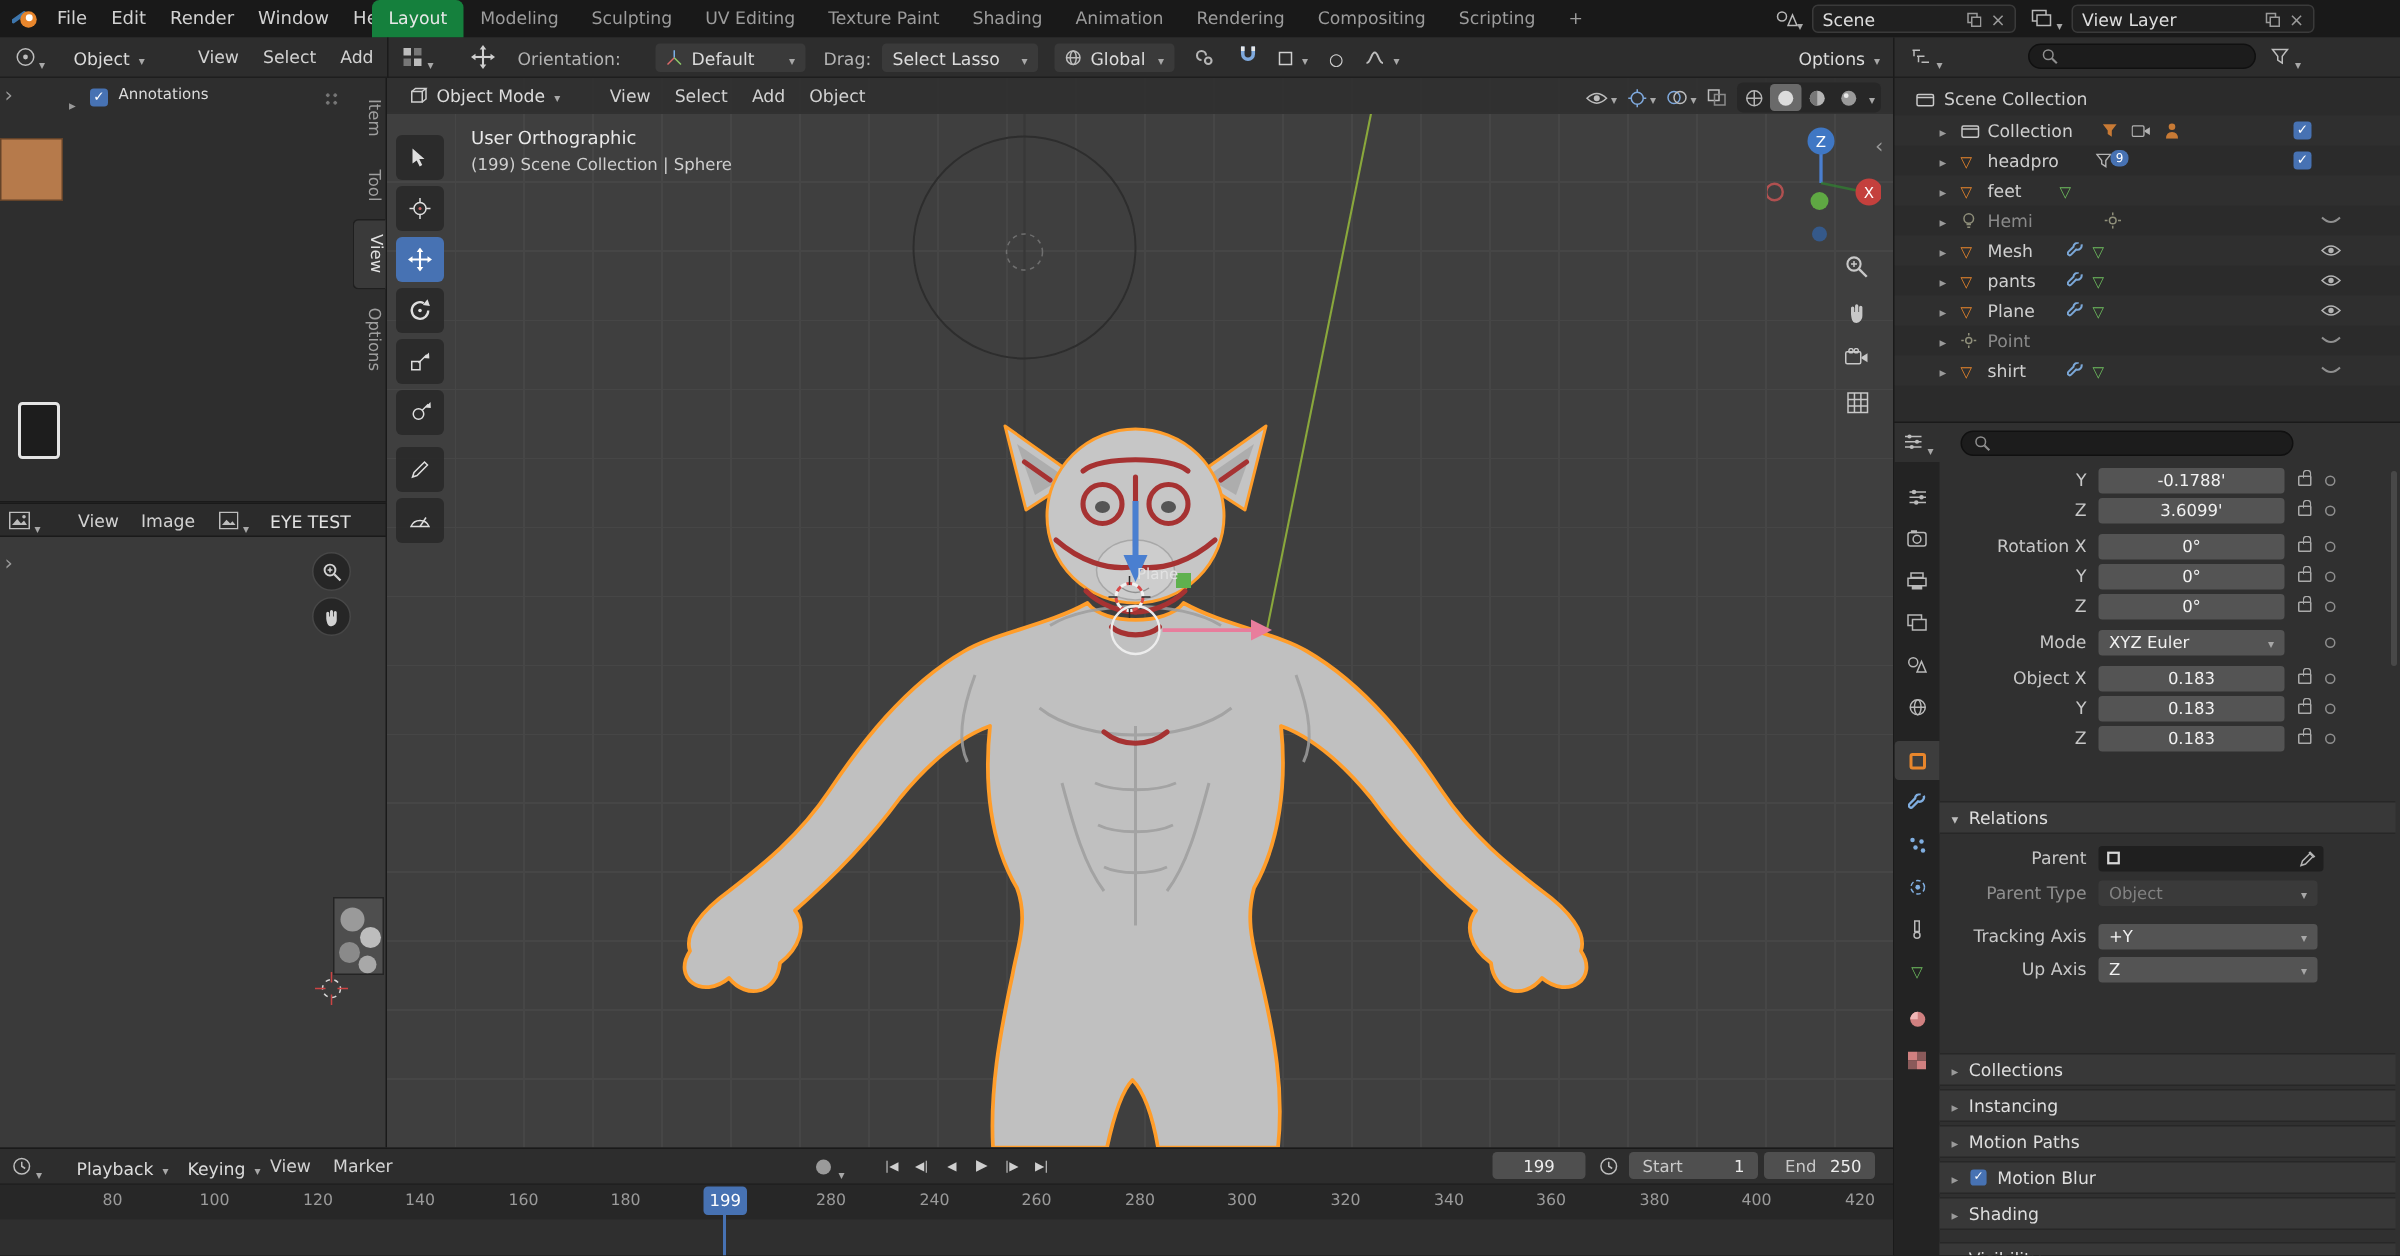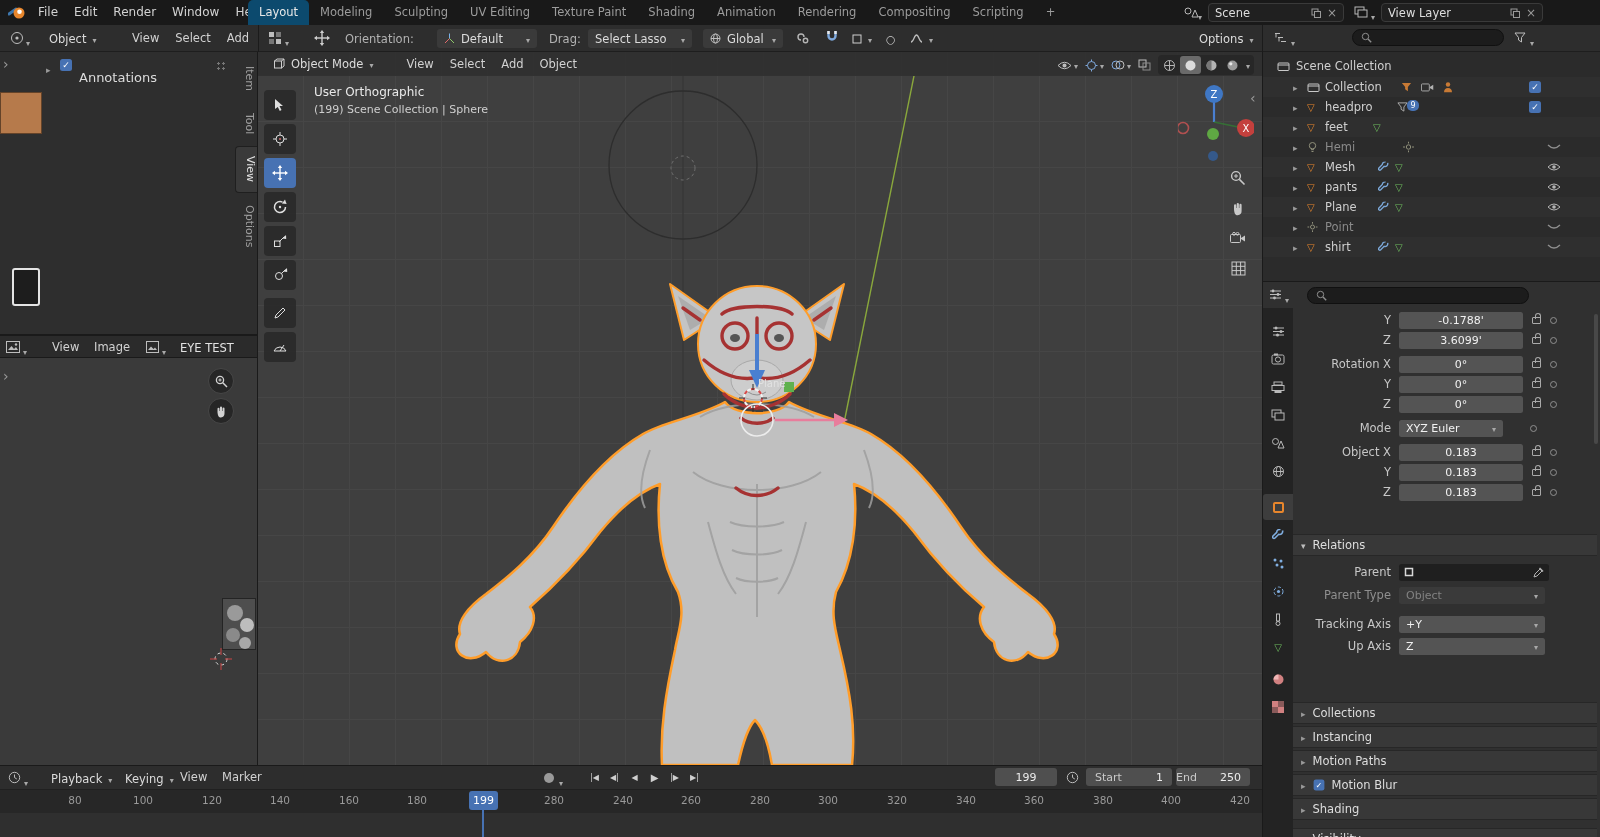--- a/index.html
+++ b/index.html
@@ -18,21 +18,21 @@
   .ctrd::after{content:"▾";font-size:9px;color:#bdbdbd;line-height:1}
   .clt::after{content:"‹";color:#9a9a9a;font-size:14px}
   .cgt::after{content:"›";color:#9a9a9a;font-size:14px}
   .cmesh::after{content:"▽";font-size:10px;line-height:1}
   .ccirc::after{content:"○";font-size:11px;color:#cfcfcf;line-height:1}
   .cx::after{content:"×";color:#9a9a9a;font-size:12px;line-height:1}
   .ic{display:inline-flex;align-items:center;justify-content:center}
   
   .topbar{left:0;top:0;width:1600px;height:25px;background:#191919}
   .wtab{padding:0 11px;line-height:25px;color:#9c9c9c;font-size:11.5px;border-radius:5px 5px 0 0;white-space:nowrap}
-  .wtab.active{background:#0c4a6e;color:#e8e8e8}
+  .wtab.active{background:#15803d;color:#e8e8e8}
   .pill{background:#202020;border:1px solid #3a3a3a;border-radius:4px;height:19px;display:inline-flex;align-items:center;gap:6px;padding:0 6px;color:#dedede;font-size:11.5px}
   
   .hrow{left:0;top:25px;width:1600px;height:27px;background:#2d2d2d;border-bottom:1px solid #1e1e1e}
   .vdiv{position:absolute;top:0;width:1px;height:27px;background:#1b1b1b}
   .search{background:#1c1c1c;border:1px solid #101010;border-radius:9px;height:17px;display:flex;align-items:center;gap:6px;padding:0 8px}
   
   .leftpanel{left:0;top:52px;width:258px;height:283px;background:#2e2e2e;border-right:1px solid #1a1a1a;border-bottom:1px solid #1a1a1a}
   .vtab{writing-mode:vertical-rl;width:22px;text-align:center;color:#9f9f9f;font-size:11px;padding:9px 0;border:1px solid transparent;white-space:nowrap}
   .vtab.active{background:#3a3a3a;color:#e2e2e2;border:1px solid #1f1f1f;border-right:none;border-radius:4px 0 0 4px}
   .grip{width:10px;height:10px;background-image:radial-gradient(#777 1px,transparent 1.2px);background-size:5px 5px}
@@ -283,21 +283,21 @@
           <path d="M1 1 H11 L7.5 5.5 V10 L4.5 8 V5.5 Z" fill="none" stroke="#bdbdbd"></path>
         </svg>
     </span>
       <span class="abs cdn" style="left:1530px;top:10px"></span>
   </div>
 
   <div class="abs leftpanel">
     <span class="abs cgt" style="left:3px;top:4px"></span>
     <span class="abs ctr" style="left:46px;top:10px"></span>
     <span class="abs cb" style="left:60px;top:7px"></span>
-    <span class="abs" style="left:79px;top:18px;font-size:13px;color:#dcdcdc">Annotations</span>
+    <span class="abs" style="left:79px;top:6px;font-size:10px;color:#dcdcdc">Annotations</span>
     <span class="abs grip" style="left:216px;top:9px"></span>
     <div class="abs" style="left:0;top:40px;width:42px;height:42px;background:#b67a4b;border:1px solid rgba(0,0,0,.45)"></div>
     <div class="abs" style="left:12px;top:216px;width:28px;height:38px;border:2px solid #e4e4e4;border-radius:3px;background:#1d1d1d"></div>
     <div class="abs" style="left:235px;top:4px;display:flex;flex-direction:column;gap:2px">
       <span class="vtab">Item</span>
       <span class="vtab">Tool</span>
       <span class="vtab active">View</span>
       <span class="vtab">Options</span>
     </div>
   </div>
@@ -969,21 +969,21 @@
       <span class="adot" style="margin-left:9px"></span>
     </div>
     <div class="prow" style="top:112px">
       <span class="plabel">Z</span>
       <span class="pfield" style="width:124px">0°</span>
       <span class="lockicon" style="margin-left:9px"></span>
       <span class="adot" style="margin-left:9px"></span>
     </div>
     <div class="prow" style="top:136px">
       <span class="plabel">Mode</span>
-      <span class="pfield drop" style="width:104px">
+      <span class="pfield drop" style="width:124px">
         <span>XYZ Euler</span>
           <span class="cdn"></span>
       </span>
       <span class="adot" style="margin-left:27px"></span>
     </div>
     <div class="prow" style="top:160px">
       <span class="plabel">Object X</span>
       <span class="pfield" style="width:124px">0.183</span>
       <span class="lockicon" style="margin-left:9px"></span>
       <span class="adot" style="margin-left:9px"></span>
@@ -1112,21 +1112,21 @@
         <svg width="13" height="13" viewBox="0 0 13 13">
             <circle cx="6.5" cy="6.5" r="5.2" fill="none" stroke="#bdbdbd"></circle>
             <path d="M6.5 3.5 V6.5 L8.8 8" fill="none" stroke="#bdbdbd"></path>
           </svg>
       </span>
       <div class="abs ffield" style="left:1086px;top:2px;width:86px">
         <span style="padding-left:9px;color:#c9c9c9">Start</span>
         <span style="flex:1;text-align:right;padding-right:9px">1</span>
       </div>
       <div class="abs ffield" style="left:1176px;top:2px;width:74px">
-        <span style="padding-left:0;color:#c9c9c9">End</span>
+        <span style="padding-left:14px;color:#c9c9c9">End</span>
         <span style="flex:1;text-align:right;padding-right:9px">250</span>
       </div>
     </div>
 
     <div class="ruler">
       <span class="tick" style="left:75px">80</span>
       <span class="tick" style="left:143px">100</span>
       <span class="tick" style="left:212px">120</span>
       <span class="tick" style="left:280px">140</span>
       <span class="tick" style="left:349px">160</span>

